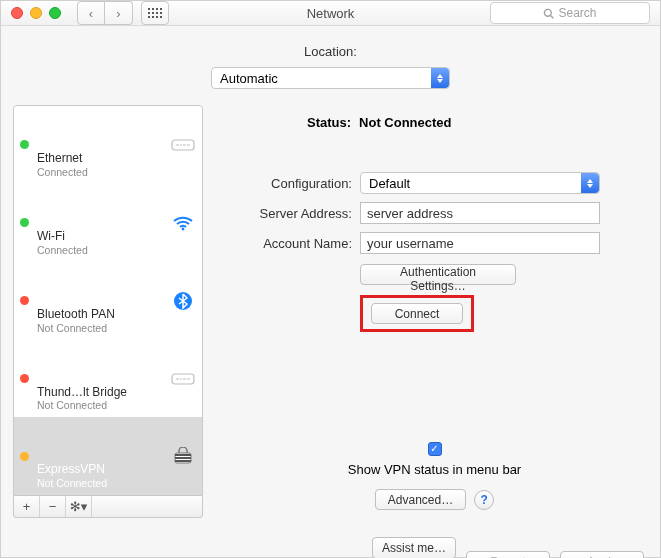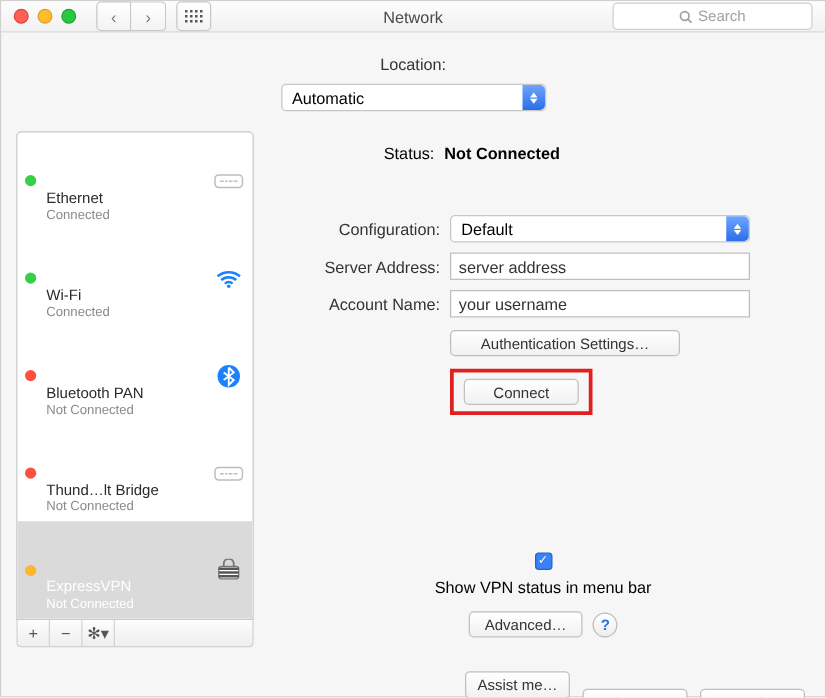--- a/index.html
+++ b/index.html
@@ -46,21 +46,21 @@
 .ifname { font-size:12px; color:#2b2b2b; white-space:nowrap; overflow:hidden; text-overflow:ellipsis;}
 .ifstat { font-size:10.5px; color:#8a8a8a; }
 .ifitem.selected .ifname, .ifitem.selected .ifstat { color:#fff; }
 .ificon { width:26px; height:22px; display:flex; align-items:center; justify-content:center; }
 .sidefoot { height:22px; background:linear-gradient(#fdfdfd,#eee); border:1px solid #c9c9c9; border-top:none; border-radius:0 0 4px 4px; display:flex; align-items:center; }
 .sidefoot button { width:26px; height:100%; background:transparent; border:none; border-right:1px solid #d4d4d4; font-size:13px; color:#555; cursor:pointer; display:flex; align-items:center; justify-content:center;}
 
 
 .mainpanel { flex:1; display:flex; flex-direction:column; font-size:13px; }
 .statusrow { display:flex; gap:8px; padding: 10px 0 18px 90px; }
-.statuslabel { font-weight:400; }
+.statuslabel { font-weight:700; }
 .statusval { font-weight:700; }
 .formrow { display:flex; align-items:center; gap:8px; margin-bottom:8px; }
 .formrow .lbl { width:135px; }
 .txtinput { height:22px; width:240px; background:#fff; border:1px solid #bfbfbf; padding:0 6px; font-size:13px; color:#333; }
 .macbtn { height:21px; background:linear-gradient(#fff,#f1f1f1); border:1px solid #bfbfbf; border-radius:4px; padding:0 12px; font-size:12px; color:#333; cursor:pointer; }
 .highlightbox { border:3px solid #e02020; padding:5px 8px; display:inline-block; }
 .belowform { padding-left:143px; display:flex; flex-direction:column; align-items:flex-start; gap:10px; margin-top:2px;}
 .chkrow { display:flex; align-items:center; gap:6px; margin-top:auto; padding: 0 0 8px 4px; flex-direction: column; }
 .maccheck { width:14px; height:14px; background:#3b82f6; border:1px solid #2563c9; border-radius:3px; display:inline-flex; align-items:center; justify-content:center; }
 .maccheck::after { content:"✓"; font-size:10px; color:#fff; line-height:1; }
@@ -112,21 +112,21 @@
       <svg width="11" height="11" viewBox="0 0 16 16">
           <circle cx="7" cy="7" r="5" fill="none" stroke="#a0a0a0" stroke-width="2"></circle>
           <line x1="11" y1="11" x2="15" y2="15" stroke="#a0a0a0" stroke-width="2"></line>
         </svg>
       <span>Search</span>
     </div>
   </div>
 
   <div class="locrow">
     <span class="lbl">Location:</span>
-    <div class="macselect" style="width:212px">
+    <div class="macselect" style="width:239px">
       <span>Automatic</span>
       <span class="cap"></span>
     </div>
   </div>
 
   <div class="body">
 
     <div class="sidebar">
       <div class="iflist" id="iflist">
           <div class="ifitem">
@@ -225,21 +225,21 @@
         <span class="lbl">Server Address:</span>
         <input class="txtinput" value="server address" style="">
       </div>
 
       <div class="formrow">
         <span class="lbl">Account Name:</span>
         <input class="txtinput" value="your username" style="">
       </div>
 
       <div class="belowform">
-        <button class="macbtn" style="width:184px">Authentication Settings…</button>
+        <button class="macbtn" style="width:156px">Authentication Settings…</button>
         <span class="highlightbox">
           <button class="macbtn" style="width:92px">Connect</button>
         </span>
       </div>
 
       <div class="chkrow">
         <span class="maccheck"></span>
         <span>Show VPN status in menu bar</span>
         <div style="flex:1"></div>
         <div class="advrow">

